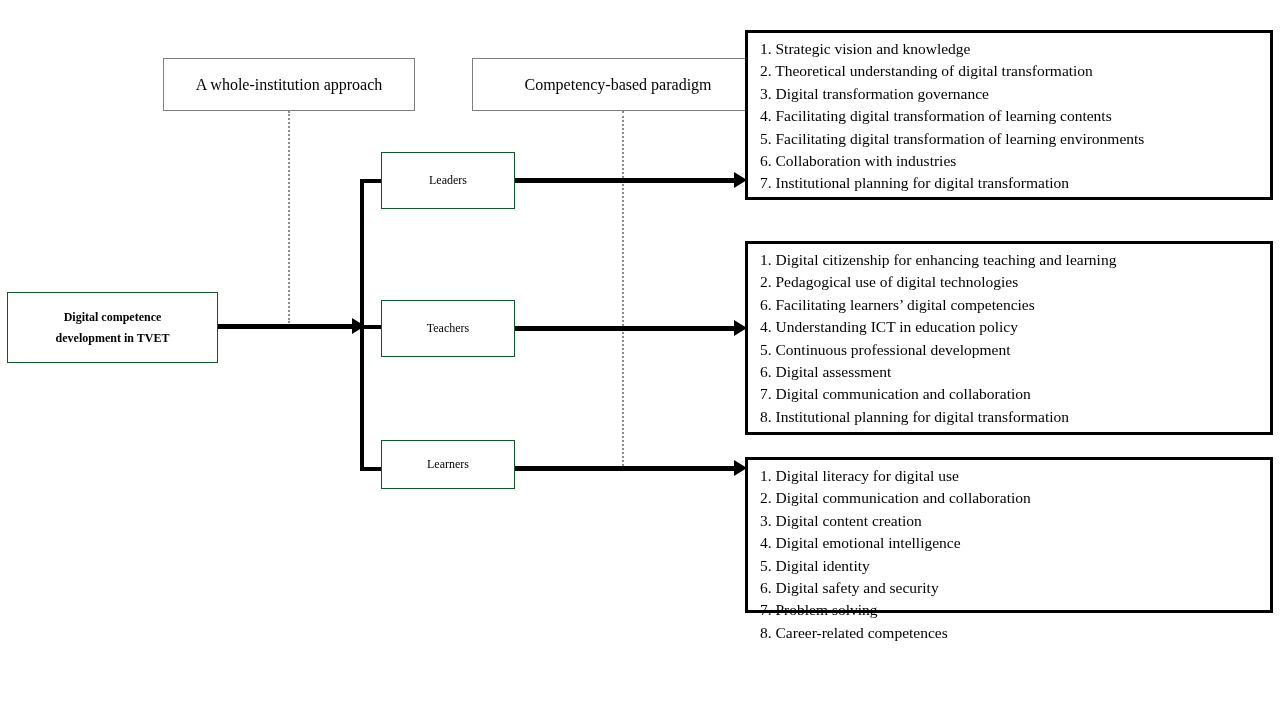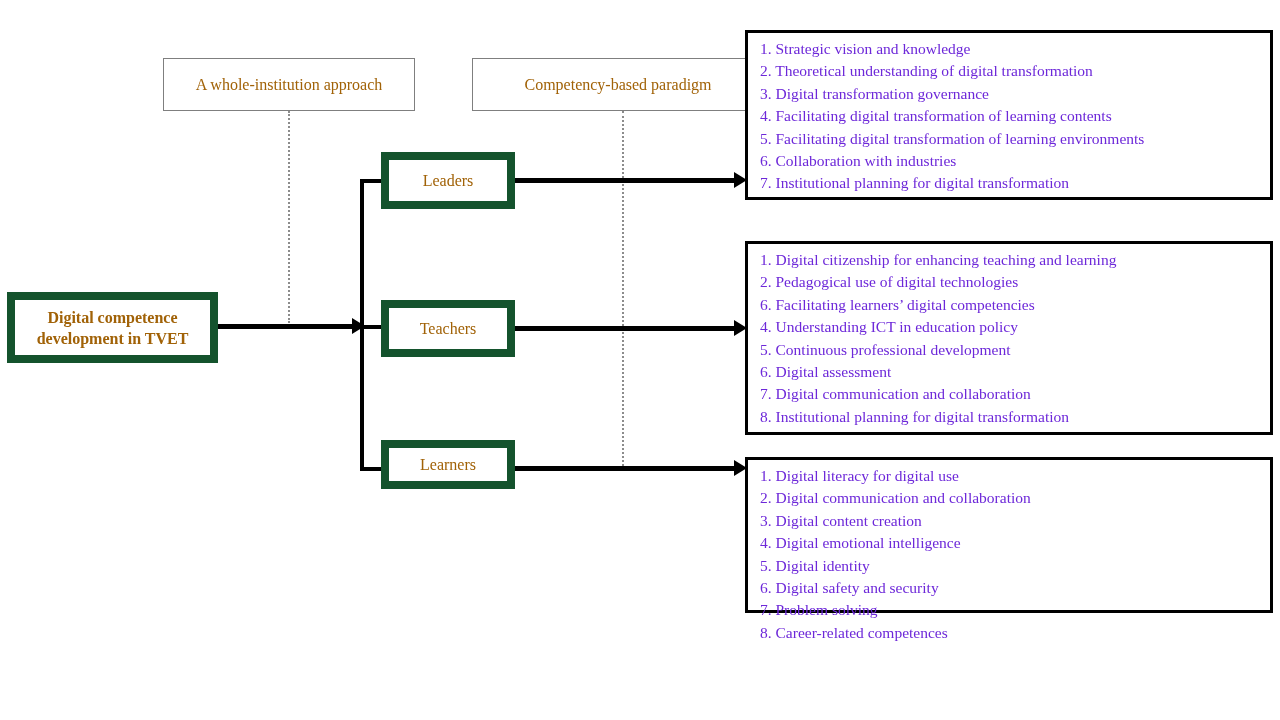--- a/index.html
+++ b/index.html
@@ -15,30 +15,30 @@
   }
   
   .box {
     position: absolute;
     box-sizing: border-box;
     background: #ffffff;
     display: flex;
     align-items: center;
     justify-content: center;
     text-align: center;
-    color: #a16207;
+    color: #000000;
   }
   .gray-box {
     border: 1px solid #7f7f7f;
     font-size: 16px;
     z-index: 3;
   }
   .black-box {
-    border: 8px solid #14532d;
-    font-size: 16px;
+    border: 1px solid #14532d;
+    font-size: 12px;
     z-index: 3;
   }
   .approach1 { left: 163px; top: 58px;  width: 252px; height: 53px; }
   .approach2 { left: 472px; top: 58px;  width: 292px; height: 53px; }
   .root-box  { left: 7px;   top: 292px; width: 211px; height: 71px;
                font-weight: bold; line-height: 21px; }
   .node-leaders  { left: 381px; top: 152px; width: 134px; height: 57px; }
   .node-teachers { left: 381px; top: 300px; width: 134px; height: 57px; }
   .node-learners { left: 381px; top: 440px; width: 134px; height: 49px; }
   
@@ -49,21 +49,21 @@
     background: #ffffff;
     padding: 5px 0 0 12px;
     z-index: 3;
   }
   .lb1 { left: 745px; top: 30px;  width: 528px; height: 170px; }
   .lb2 { left: 745px; top: 241px; width: 528px; height: 194px; }
   .lb3 { left: 745px; top: 457px; width: 528px; height: 156px; }
   .list-item {
     font-size: 15.5px;
     line-height: 22.4px;
-    color: #6d28d9;
+    color: #000000;
     white-space: nowrap;
   }
   
   .shaft {
     position: absolute;
     background: #000000;
     height: 5px;
     z-index: 2;
   }
   .arrow-head {

